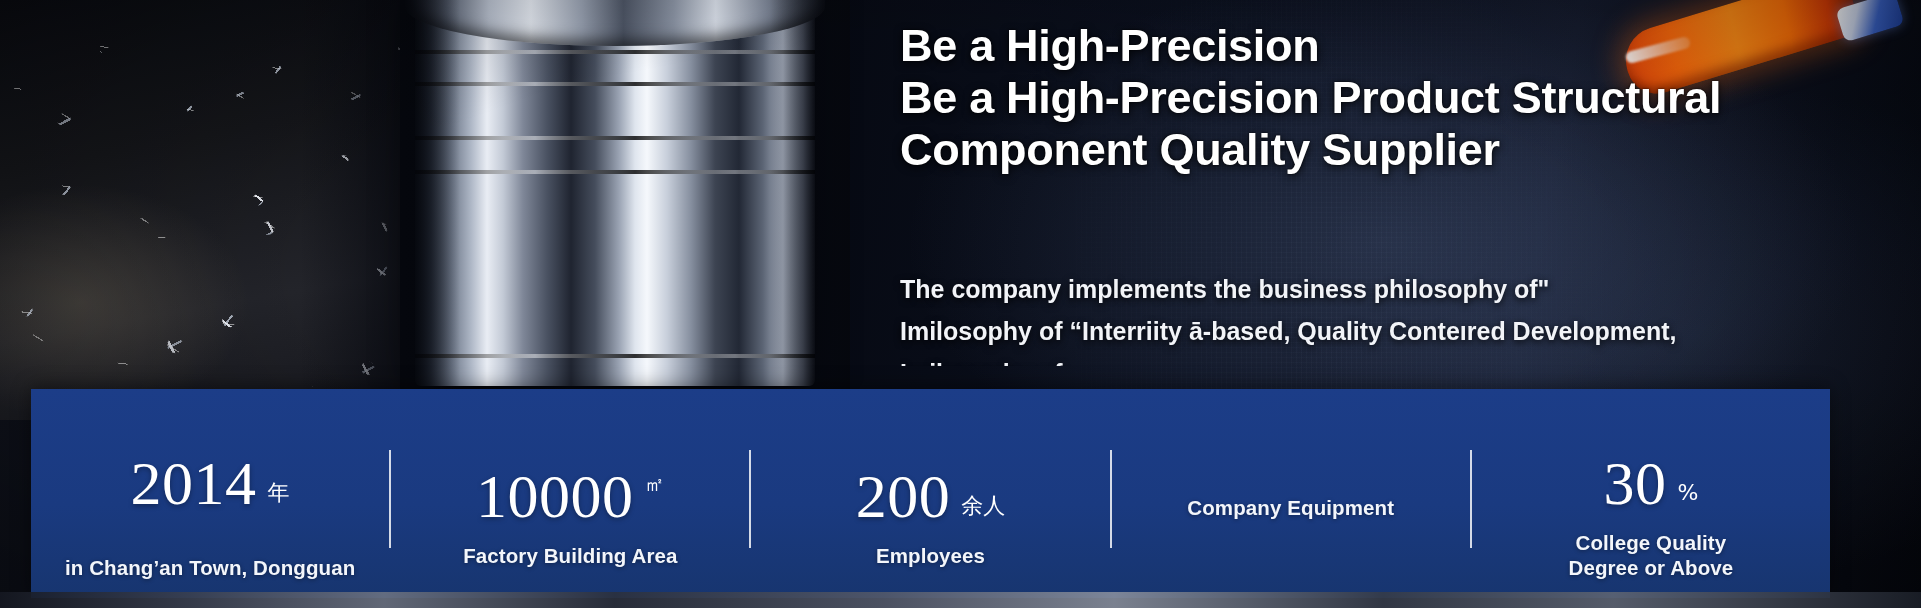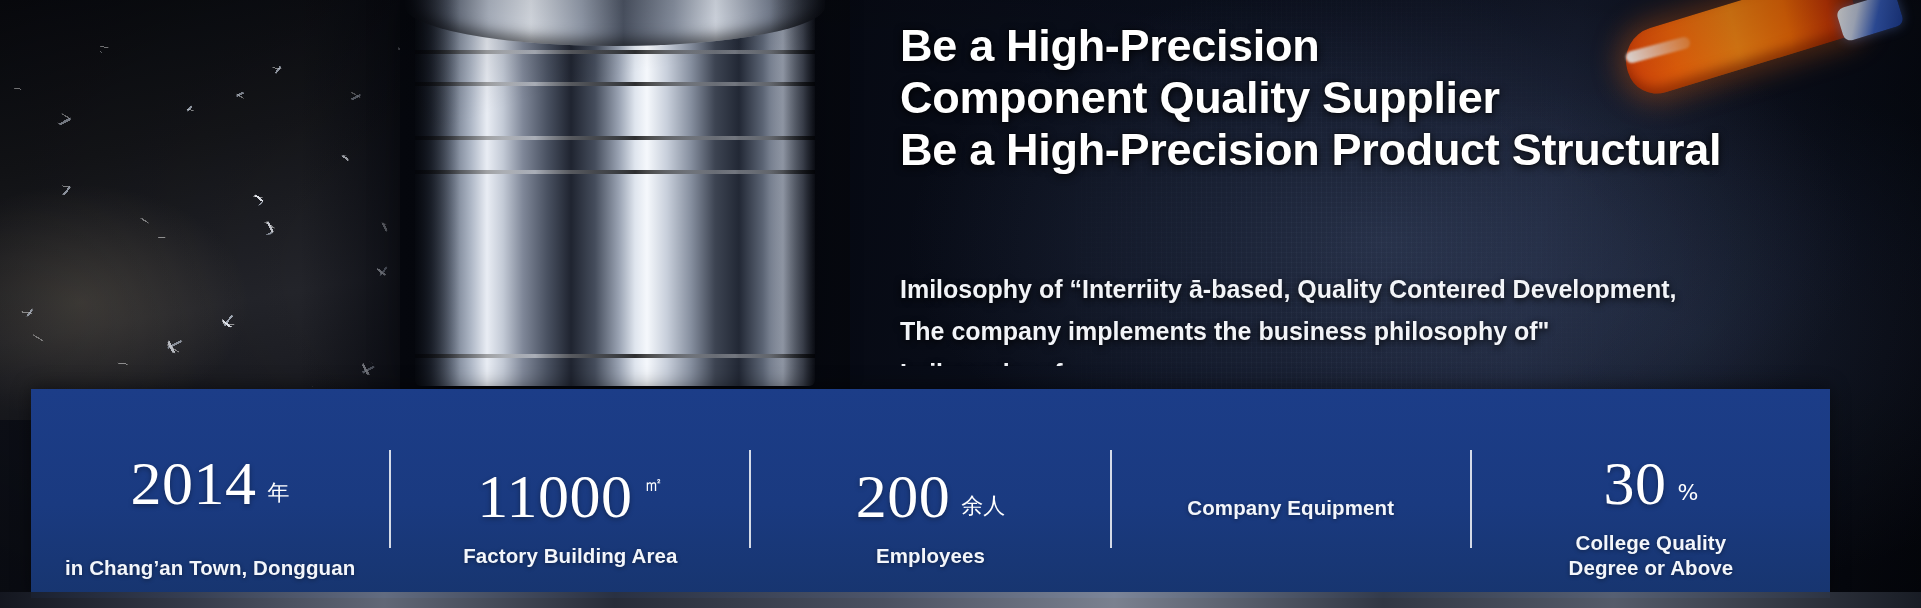--- a/index.html
+++ b/index.html
@@ -290,48 +290,48 @@
   <div class="chrome-shadow-right"></div>
 
   <div class="orange-tool"></div>
   <div class="orange-white-edge"></div>
   <div class="orange-tip"></div>
 
   <div class="bg-vignette"></div>
 
   <div class="headline">
     <span class="hl-line">Be a High-Precision</span>
+    <span class="hl-line">Be a High-Precision Product Structural</span>
     <span class="hl-line">Component Quality Supplier</span>
-    <span class="hl-line">Be a High-Precision Product Structural</span>
   </div>
 
   <div class="subcopy">
+    <span class="sc-line">The company implements the business philosophy of"</span>
     <span class="sc-line">Imilosophy of “Interriity ā-based, Quality Conteıred Development,</span>
-    <span class="sc-line">The company implements the business philosophy of"</span>
     <span class="sc-clip">Imilosophy of</span>
   </div>
 
   <div class="stats-bar">
 
     <div class="stat">
       <div class="stat-top">
         <span class="stat-value">2014</span>
         <span class="stat-unit">年</span>
       </div>
       <div class="stat-label">
         <br>
         <span>in Chang’an Town, Dongguan</span>
       </div>
     </div>
 
     <div class="stat-divider"></div>
 
     <div class="stat">
       <div class="stat-top">
-        <span class="stat-value">11000</span>
+        <span class="stat-value">10000</span>
         <span class="stat-unit sup">㎡</span>
       </div>
       <div class="stat-label">
         <span>Factory Building Area</span>
       </div>
     </div>
 
     <div class="stat-divider"></div>
 
     <div class="stat">

